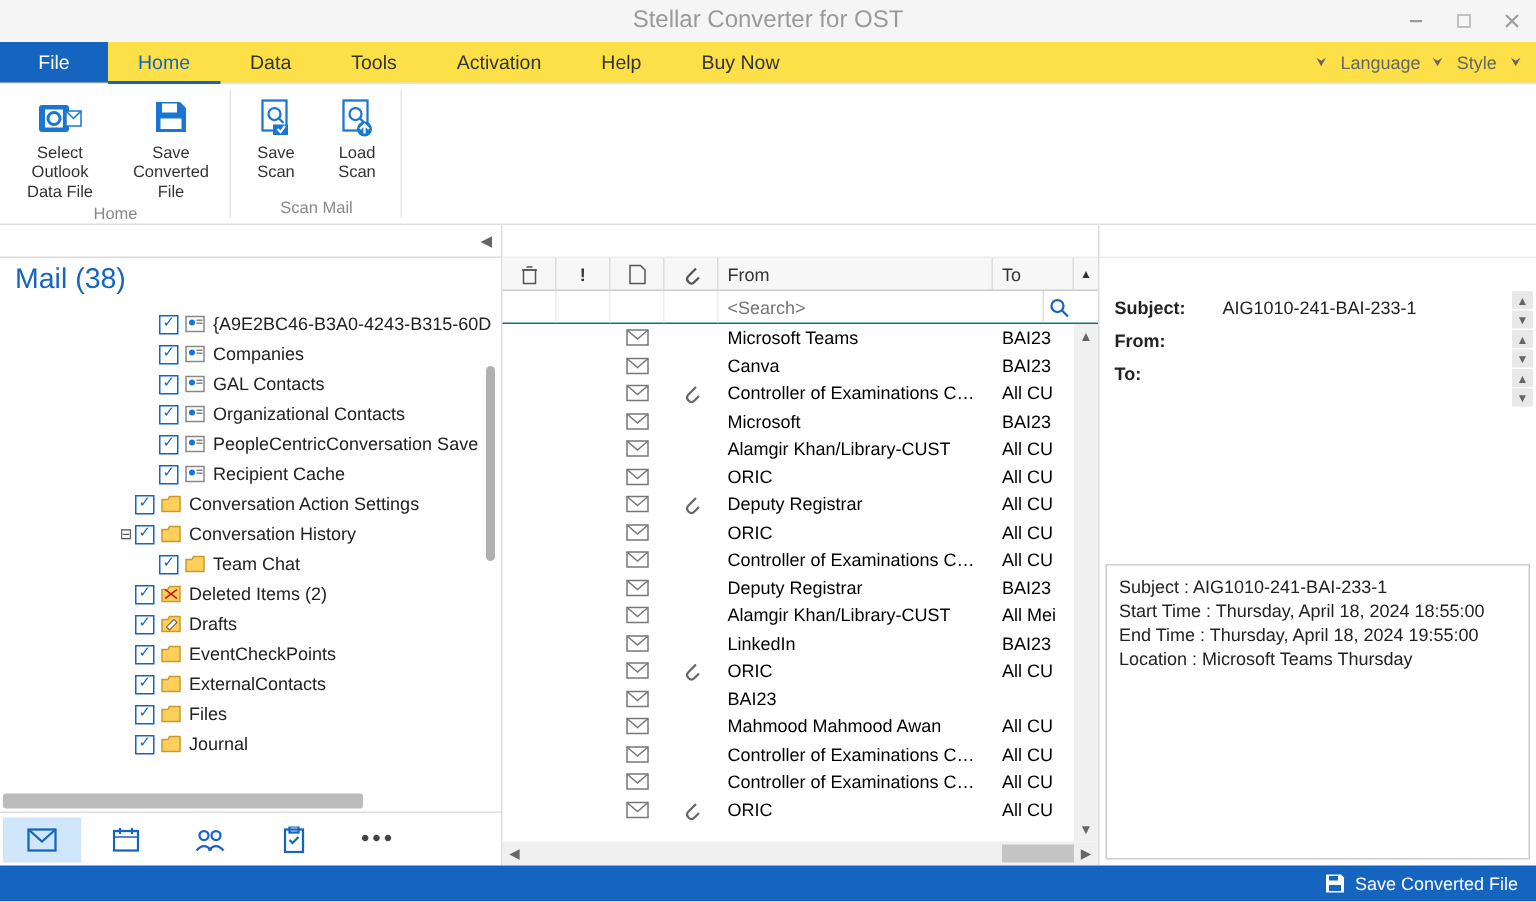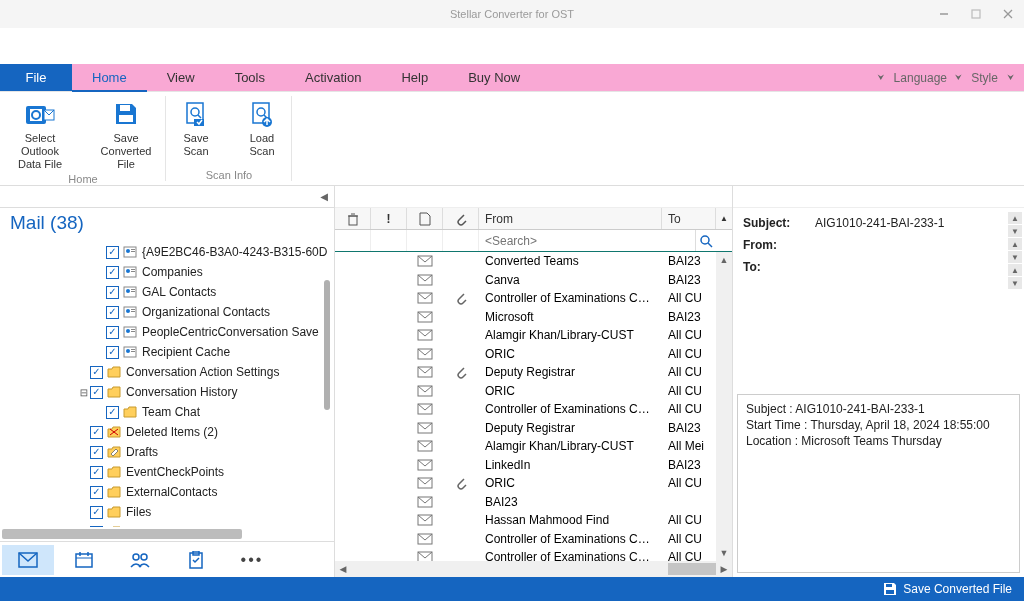--- a/index.html
+++ b/index.html
@@ -1,37 +1,37 @@
 <!DOCTYPE html>
 <html><head>
 <meta charset="utf-8">
 <style>
   * { box-sizing: border-box; margin: 0; padding: 0; font-family: "Segoe UI", Tahoma, sans-serif; font-size: 12px; }
   body { width: 1024px; height: 601px; overflow: hidden; background: #fff; display: flex; flex-direction: column; }
 
   
   .titlebar { height: 28px; background: #f5f5f5; display: flex; align-items: center; justify-content: center; position: relative; color: #888; }
-  .title-text { font-size: 11px; color: #9a9a9a; }
+  .title-text { font-size: 16px; color: #9a9a9a; }
   .titlebar-controls { position: absolute; right: 0; top: 0; display: flex; }
   .tctrl { width: 32px; height: 28px; display: flex; align-items: center; justify-content: center; color: #999; }
 
   
-  .menubar { height: 28px; background: #f9a8d4; display: flex; align-items: stretch; border-bottom: 1px solid #e5e5e5; margin-top: 36px; }
+  .menubar { height: 28px; background: #fde047; display: flex; align-items: stretch; border-bottom: 1px solid #e5e5e5; }
   .filetab { width: 72px; background: #1565c0; color: #fff; display: flex; align-items: center; justify-content: center; font-size: 13px; }
   .menutab { padding: 0 20px; display: flex; align-items: center; color: #333; font-size: 13px; position: relative; }
   .menutab.active { color: #1565c0; }
   .menutab.active::after { content:""; position:absolute; left:0; right:0; bottom:-1px; height:2px; background:#1565c0; }
   .menubar-right { margin-left: auto; display: flex; align-items: center; gap: 8px; padding-right: 10px; color: #666; font-size: 12px; }
   .menu-right-item { display:flex; align-items:center; gap:3px; }
 
   
   .ribbon { height: 94px; background: #fff; display: flex; border-bottom: 1px solid #ddd; }
   .ribbon-group { display: flex; flex-direction: column; align-items: center; padding: 4px 4px 2px 4px; position: relative; }
   .ribbon-group::after { content:""; position:absolute; right:0; top:4px; bottom:4px; width:1px; background:#e5e5e5; }
-  .ribbon-items { display: flex; gap: 14px; align-items: flex-start; }
+  .ribbon-items { display: flex; gap: 2px; align-items: flex-start; }
   .ribbon-item { width: 72px; display: flex; flex-direction: column; align-items: center; text-align: center; padding: 2px; }
   .ribbon-item.narrow { width: 52px; }
   .ribbon-icon { width: 32px; height: 32px; display: flex; align-items: center; justify-content: center; margin-bottom: 2px; }
   .ribbon-label { font-size: 11px; line-height: 13px; color: #333; white-space: pre-line; }
   .ribbon-group-title { font-size: 11px; color: #888; margin-top: auto; padding-bottom: 2px; }
 
   
   .main { flex: 1; display: flex; min-height: 0; }
   .left-pane { width: 335px; display: flex; flex-direction: column; border-right: 1px solid #ddd; min-height: 0; }
   .pane-hdr { height: 22px; display: flex; align-items: center; justify-content: flex-end; padding-right: 6px; border-bottom: 1px solid #ddd; }
@@ -74,21 +74,21 @@
   .row .c-sb { width:16px;}
   .list-vscroll { position:absolute; right:0; top:0; bottom:0; width:16px; background:#f0f0f0; display:flex; flex-direction:column; align-items:center;}
   .list-vscroll .arrow { height:16px; display:flex; align-items:center; justify-content:center; color:#666; font-size:9px; width:100%;}
   .list-vscroll .track { flex:1; width:100%; position:relative;}
   .list-hscroll { height:16px; background:#f0f0f0; display:flex; align-items:center;}
   .list-hscroll .arrow { width:16px; text-align:center; color:#666; font-size:9px;}
   .list-hscroll .track { flex:1; position:relative; height:100%;}
   .list-hscroll .thumb { position:absolute; right:0; top:2px; height:12px; width:48px; background:#c5c5c5;}
 
   .right-pane { flex:1; display:flex; flex-direction:column; min-height:0;}
-  .right-hdr { padding: 8px 10px 4px 10px; position:relative;}
+  .right-hdr { padding: 8px 10px 4px 10px; position:relative;margin-top:18px;}
   .right-hdr .line { display:flex; margin-bottom:8px;}
   .right-hdr .lbl { width:72px; font-weight:600; color:#222;}
   .right-hdr .val { color:#222;}
   .right-scroll { position:absolute; right:2px; top:4px; width:14px; display:flex; flex-direction:column; gap:1px;}
   .right-scroll .a { width:14px; height:12px; background:#e8e8e8; color:#666; font-size:8px; display:flex; align-items:center; justify-content:center;}
   .right-body { flex:1; border:1px solid #ccc; margin: 108px 4px 4px 4px; padding: 6px 8px; font-size:12px; color:#222; line-height:16px;}
 
   
   .statusbar { height: 24px; background: #1565c0; color:#fff; display:flex; align-items:center; justify-content:flex-end; padding:0 12px; font-size:12px;}
   .statusbar .icon { margin-right:6px;}
@@ -117,21 +117,21 @@
           <line x1="1" y1="1" x2="9" y2="9" stroke="#999" stroke-width="1.3"></line>
           <line x1="9" y1="1" x2="1" y2="9" stroke="#999" stroke-width="1.3"></line>
         </svg>
       </div>
   </div>
 </div>
 
 <div class="menubar">
   <div class="filetab">File</div>
   <div class="menutab active">Home</div>
-  <div class="menutab">View</div>
+  <div class="menutab">Data</div>
   <div class="menutab">Tools</div>
   <div class="menutab">Activation</div>
   <div class="menutab">Help</div>
   <div class="menutab">Buy Now</div>
   <div class="menubar-right">
     <div class="menu-right-item"><span style="font-size:8px;">⮟</span>&nbsp;<span>Language</span></div>
     <div class="menu-right-item"><span style="font-size:8px;">⮟</span>&nbsp;<span>Style</span>&nbsp;<span style="font-size:8px;">⮟</span></div>
   </div>
 </div>
 
@@ -187,21 +187,21 @@
               <circle cx="13" cy="12" r="4" fill="none" stroke="#1976d2" stroke-width="1.5"></circle>
               <line x1="16" y1="15" x2="19" y2="18" stroke="#1976d2" stroke-width="1.5"></line>
               <circle cx="19" cy="22" r="5" fill="#1976d2"></circle>
               <path d="M19 19 L19 25 M16 22 L19 19 L22 22" fill="none" stroke="#fff" stroke-width="1.5"></path>
             </svg>
           </div>
         <div class="ribbon-label">Load
 Scan</div>
       </div>
     </div>
-    <div class="ribbon-group-title">Scan Info</div>
+    <div class="ribbon-group-title">Scan Mail</div>
   </div>
 </div>
 
 <div class="main">
 
   <div class="left-pane">
     <div class="pane-hdr">
         <span style="font-size:10px;color:#666;">◀</span>
       </div>
     <div class="pane-title">Mail (38)</div>
@@ -470,21 +470,21 @@
           <div class="row">
             <div class="c-icon"></div>
             <div class="c-icon"></div>
             <div class="c-icon">
               <svg width="16" height="12">
                 <rect x="1" y="1" width="14" height="10" fill="none" stroke="#777"></rect>
                 <path d="M1 1 L8 7 L15 1" fill="none" stroke="#777"></path>
               </svg>
             </div>
             <div class="c-icon"></div>
-            <div class="c-from">Converted Teams</div>
+            <div class="c-from">Microsoft Teams</div>
             <div class="c-to">BAI23</div>
             <div class="c-sb"></div>
           </div>
           <div class="row">
             <div class="c-icon"></div>
             <div class="c-icon"></div>
             <div class="c-icon">
               <svg width="16" height="12">
                 <rect x="1" y="1" width="14" height="10" fill="none" stroke="#777"></rect>
                 <path d="M1 1 L8 7 L15 1" fill="none" stroke="#777"></path>
@@ -677,21 +677,21 @@
           <div class="row">
             <div class="c-icon"></div>
             <div class="c-icon"></div>
             <div class="c-icon">
               <svg width="16" height="12">
                 <rect x="1" y="1" width="14" height="10" fill="none" stroke="#777"></rect>
                 <path d="M1 1 L8 7 L15 1" fill="none" stroke="#777"></path>
               </svg>
             </div>
             <div class="c-icon"></div>
-            <div class="c-from">Hassan Mahmood Find</div>
+            <div class="c-from">Mahmood Mahmood Awan</div>
             <div class="c-to">All CU</div>
             <div class="c-sb"></div>
           </div>
           <div class="row">
             <div class="c-icon"></div>
             <div class="c-icon"></div>
             <div class="c-icon">
               <svg width="16" height="12">
                 <rect x="1" y="1" width="14" height="10" fill="none" stroke="#777"></rect>
                 <path d="M1 1 L8 7 L15 1" fill="none" stroke="#777"></path>
@@ -771,20 +771,21 @@
             <div class="a">▼</div>
             <div class="a">▲</div>
             <div class="a">▼</div>
             <div class="a">▲</div>
             <div class="a">▼</div>
         </div>
       </div>
       <div class="right-body">
         <div>Subject : AIG1010-241-BAI-233-1</div>
         <div>Start Time : Thursday, April 18, 2024 18:55:00</div>
+        <div>End Time : Thursday, April 18, 2024 19:55:00</div>
         <div>Location : Microsoft Teams Thursday</div>
       </div>
     </div>
   </div>
 </div>
 
 <div class="statusbar">
   <span class="icon">
       <svg width="14" height="14">
         <path d="M1 1 H11 L13 3 V13 H1 Z" fill="#fff"></path>

